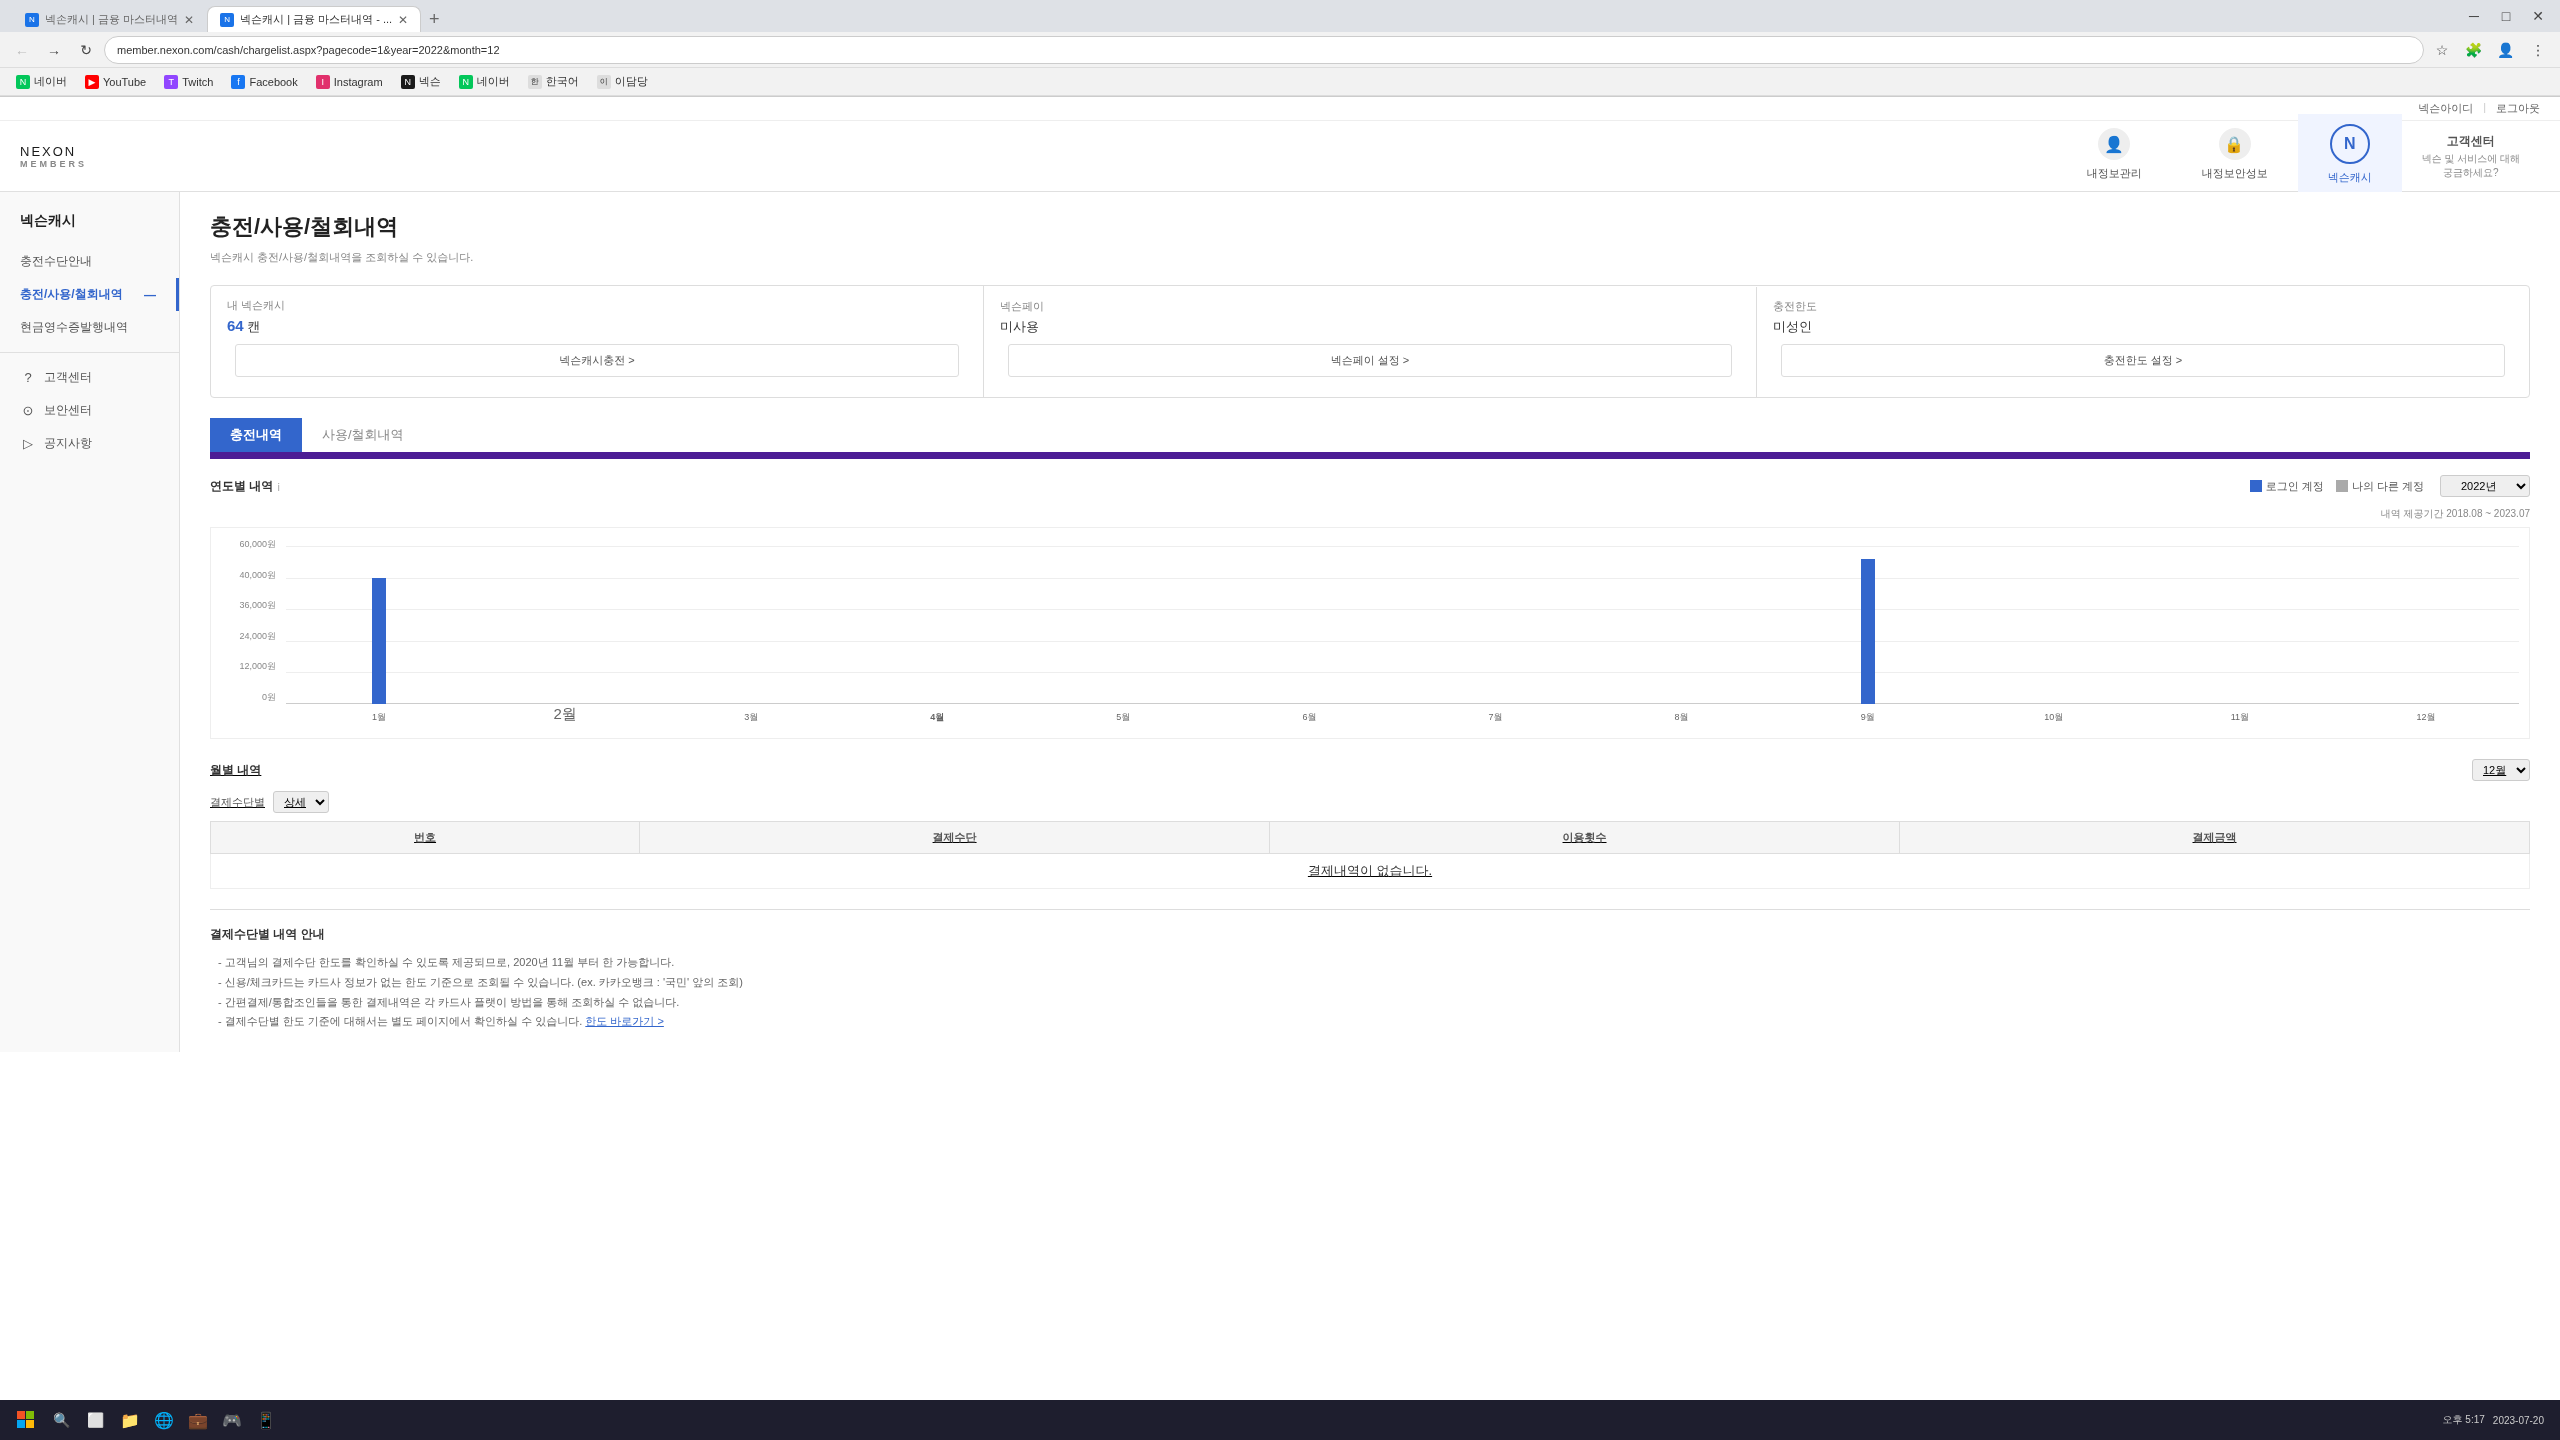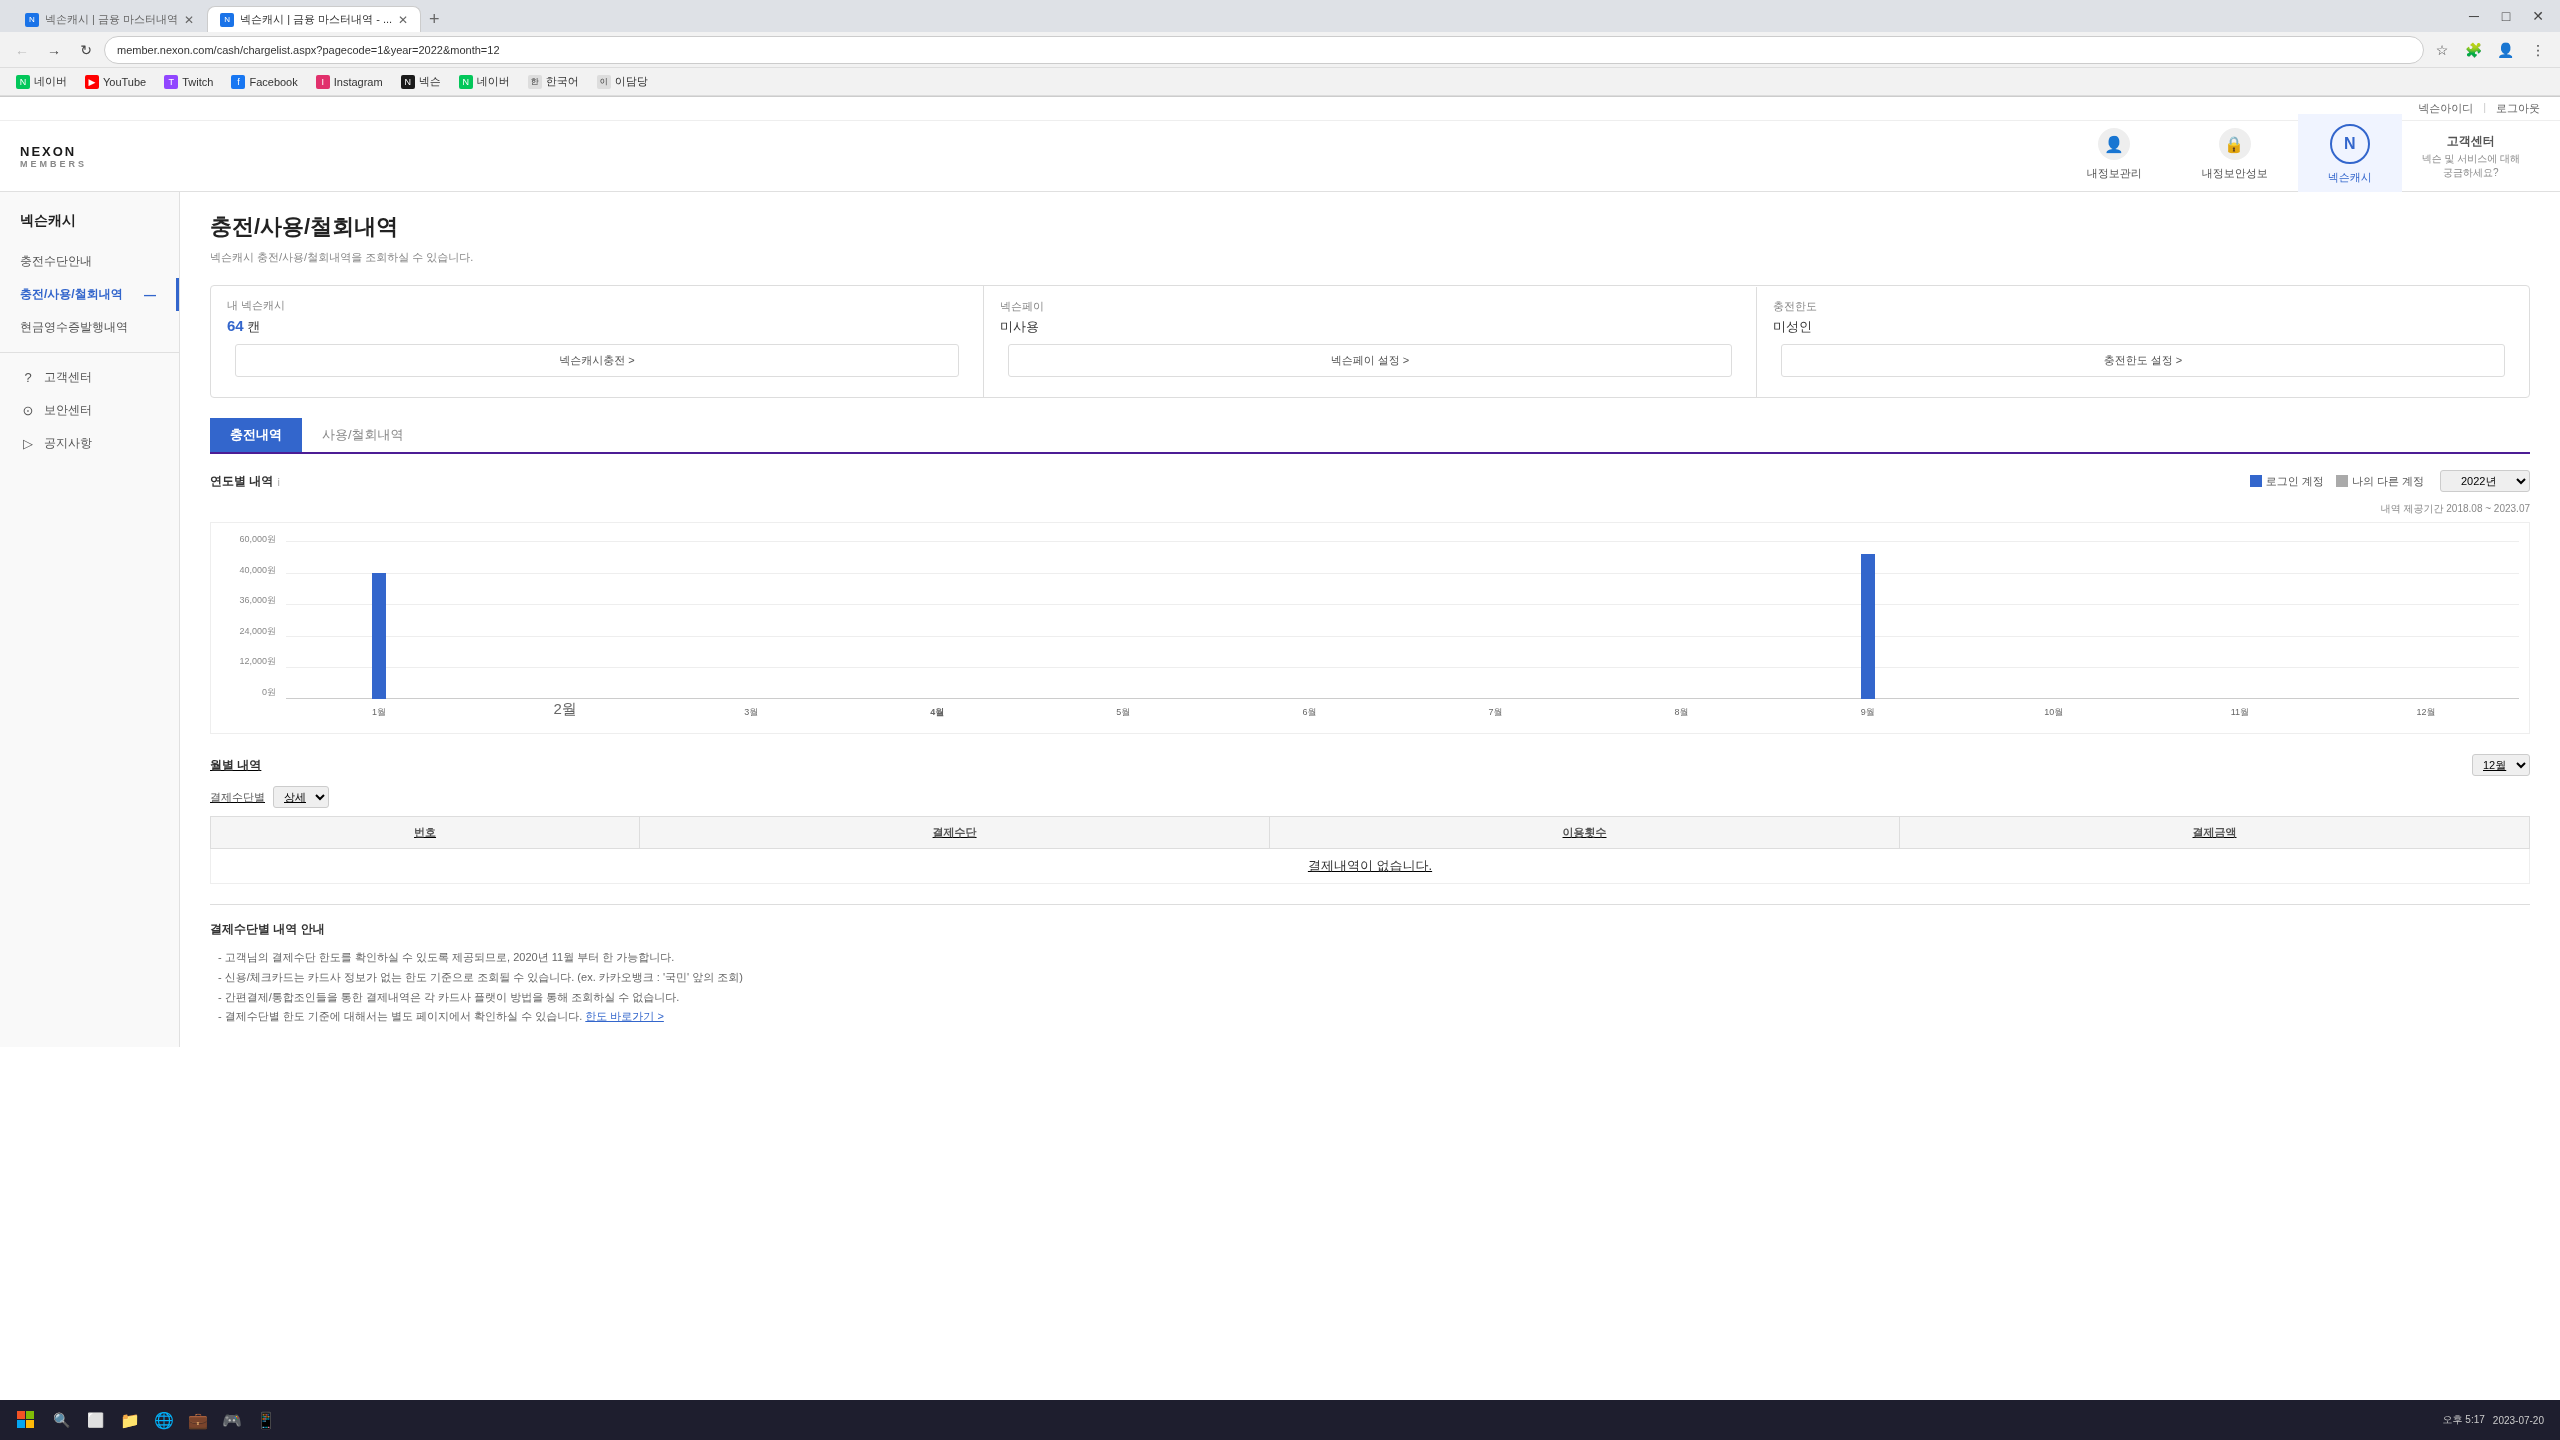--- a/index.html
+++ b/index.html
@@ -26,21 +26,21 @@
     
     .page { background: #fff; min-height: calc(100vh - 96px); }
 
     
     .site-header { background: #fff; border-bottom: 1px solid #e0e0e0; }
     .header-top { display: flex; justify-content: flex-end; padding: 4px 20px; font-size: 11px; color: #666; gap: 10px; border-bottom: 1px solid #eee; }
     .header-top a { color: #666; text-decoration: none; }
     .header-nav { display: flex; align-items: center; padding: 0 20px; height: 70px; }
     .site-logo { margin-right: auto; font-size: 18px; font-weight: bold; color: #333; }
     .logo-text { display: flex; flex-direction: column; }
-    .logo-nexon { font-size: 13px; font-weight: bold; color: #1a1a1a; letter-spacing: 2px; }
+    .logo-nexon { font-size: 13px; font-weight: normal; color: #1a1a1a; letter-spacing: 2px; }
     .logo-members { font-size: 9px; color: #888; letter-spacing: 3px; }
     .nav-items { display: flex; align-items: center; gap: 0; }
     .nav-item { display: flex; flex-direction: column; align-items: center; padding: 10px 30px; cursor: pointer; border-bottom: 3px solid transparent; text-decoration: none; color: #555; font-size: 11px; gap: 6px; }
     .nav-item.active { border-bottom: 3px solid #3366cc; color: #3366cc; background: #f0f4ff; }
     .nav-item .nav-icon { width: 32px; height: 32px; border-radius: 50%; background: #eee; display: flex; align-items: center; justify-content: center; font-size: 16px; }
     .nav-special-icon { width: 40px; height: 40px; border-radius: 50%; border: 2px solid #888; display: flex; align-items: center; justify-content: center; font-size: 18px; font-weight: bold; }
     .customer-center { display: flex; flex-direction: column; align-items: center; padding: 10px 20px; cursor: pointer; font-size: 10px; color: #555; gap: 2px; }
 
     
     .main-layout { display: flex; min-height: 600px; }
@@ -60,21 +60,21 @@
     .stats-row { display: flex; align-items: center; border: 1px solid #ddd; border-radius: 4px; margin-bottom: 20px; }
     .stat-item { flex: 1; padding: 12px 16px; border-right: 1px solid #ddd; }
     .stat-item:last-child { border-right: none; }
     .stat-label { font-size: 11px; color: #888; margin-bottom: 4px; }
     .stat-value { font-size: 13px; color: #333; }
     .stat-value .highlight { color: #3366cc; font-weight: bold; font-size: 15px; }
     .stat-btn { display: flex; }
     .stat-link { flex: 1; padding: 8px 16px; text-align: center; border: 1px solid #ddd; margin: 8px; border-radius: 3px; font-size: 11px; color: #555; cursor: pointer; text-decoration: none; display: flex; align-items: center; justify-content: center; }
 
     
-    .content-tabs { display: flex; border-bottom: 2px solid #4c1d95; margin-bottom: 16px; }
+    .content-tabs { display: flex; border-bottom: 7px solid #4c1d95; margin-bottom: 16px; }
     .content-tab { padding: 8px 20px; font-size: 13px; cursor: pointer; color: #888; }
     .content-tab.active { background: #3366cc; color: #fff; font-weight: bold; }
 
     
     .chart-section { margin-bottom: 20px; }
     .chart-header { display: flex; align-items: center; justify-content: space-between; margin-bottom: 10px; }
     .chart-title { font-size: 12px; color: #333; font-weight: bold; }
     .chart-legend { display: flex; align-items: center; gap: 12px; font-size: 11px; color: #555; }
     .legend-item { display: flex; align-items: center; gap: 4px; }
     .legend-dot { width: 12px; height: 12px; }

